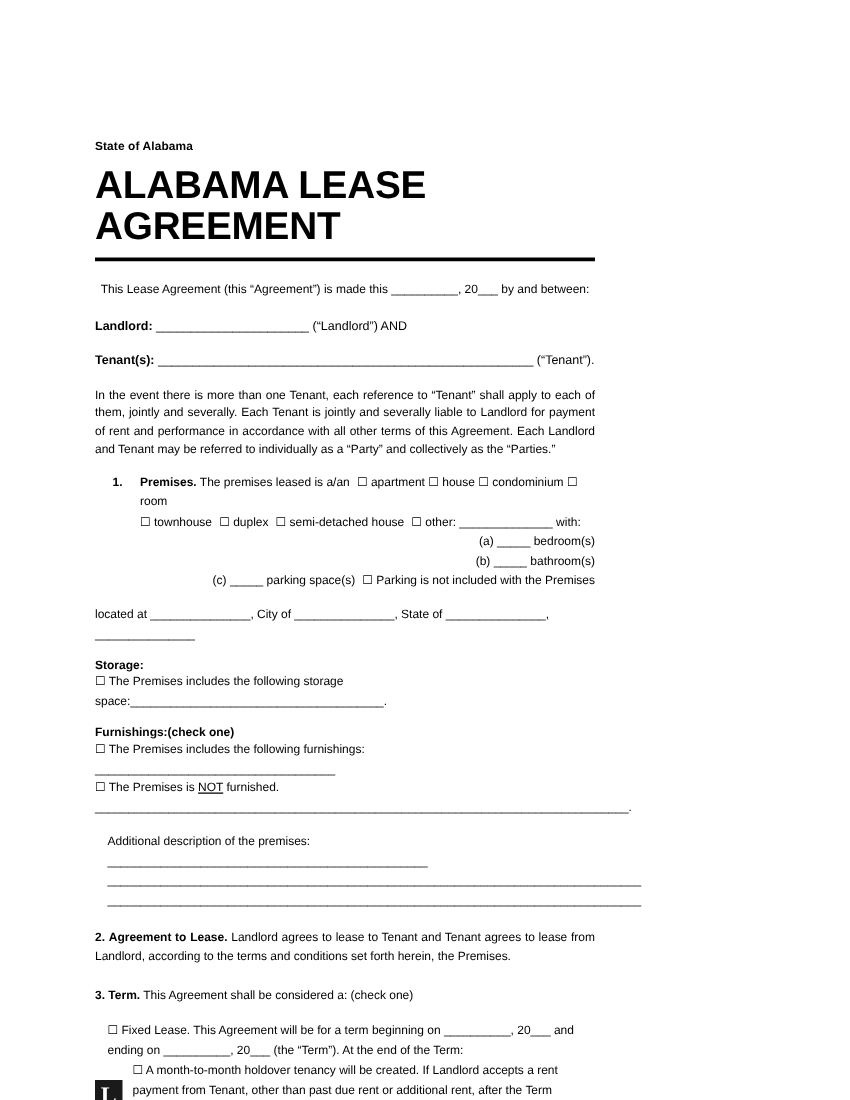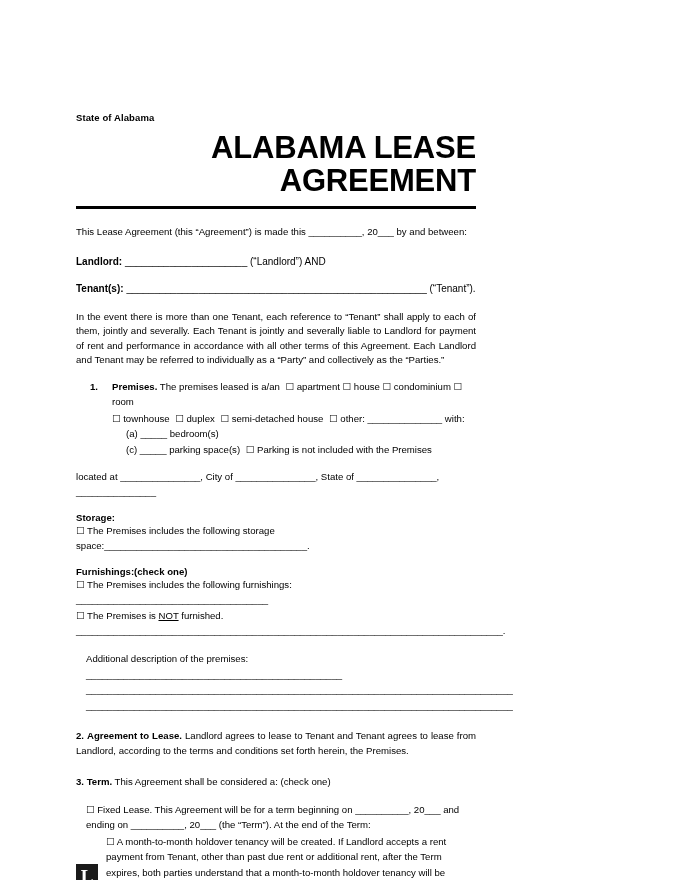--- a/index.html
+++ b/index.html
@@ -26,34 +26,34 @@
   }
   .state-line {
     font-size: 9.5px;
     font-weight: bold;
     margin: 0 0 8px 0;
     letter-spacing: 0.1px;
   }
   .doc-title {
     font-size: 31px;
     font-weight: bold;
-    text-align: right;
+    text-align: left;
     letter-spacing: -0.2px;
     margin: 0;
     line-height: 1.08;
   }
   .title-rule {
     border-bottom: 3px solid #000;
     margin: 8px 0 16px 0;
   }
   p, div.blk {
     font-size: 9.6px;
     line-height: 1.52;
     margin: 0 0 12px 0;
-    text-align: left;
+    text-align: center;
   }
   .intro { margin-bottom: 16px; }
   .party-line {
     font-size: 10px;
     margin: 0 0 16px 0;
   }
   .party-line b { font-weight: bold; }
   .justify { text-align: justify; }
   .clause {
     position: relative;
@@ -71,20 +71,21 @@
   .clause b { font-weight: bold; }
   .sub-line {
     padding-left: 36px;
     font-size: 9.6px;
     line-height: 1.55;
   }
   .sub-line2 {
     padding-left: 50px;
     font-size: 9.6px;
     line-height: 1.6;
+    text-align: right;
   }
   .gap-12 { height: 12px; }
   .located {
     font-size: 9.6px;
     line-height: 1.6;
     margin: 12px 0 0 0;
   }
   .u { text-decoration: underline; }
   .section-head {
     font-size: 9.6px;
@@ -173,20 +174,21 @@
     <span>townhouse</span>
     <span class="cb">&nbsp;☐</span>
     <span>duplex</span>
     <span class="cb">&nbsp;☐</span>
     <span>semi-detached house</span>
     <span class="cb">&nbsp;☐</span>
     <span>other: ______________  with:</span>
   </div>
 
   <div class="sub-line2">(a) _____ bedroom(s)</div>
+  <div class="sub-line2">(b) _____ bathroom(s)</div>
   <div class="sub-line2">
     <span>(c) _____ parking space(s)</span>
     <span class="cb">&nbsp;☐</span>
     <span>Parking is not included with the Premises</span>
   </div>
 
   <div class="located">
     <div>located at _______________, City of _______________, State of _______________, _______________</div>
   </div>
 

